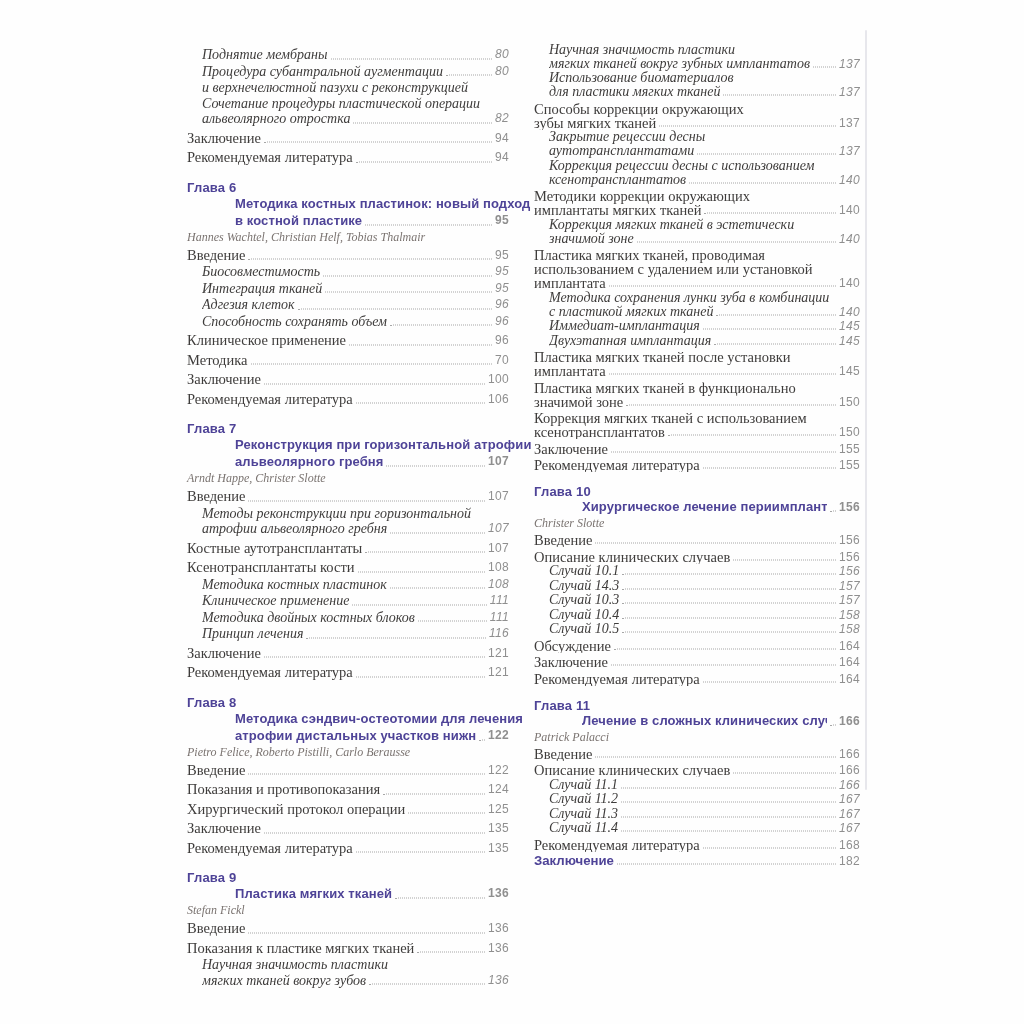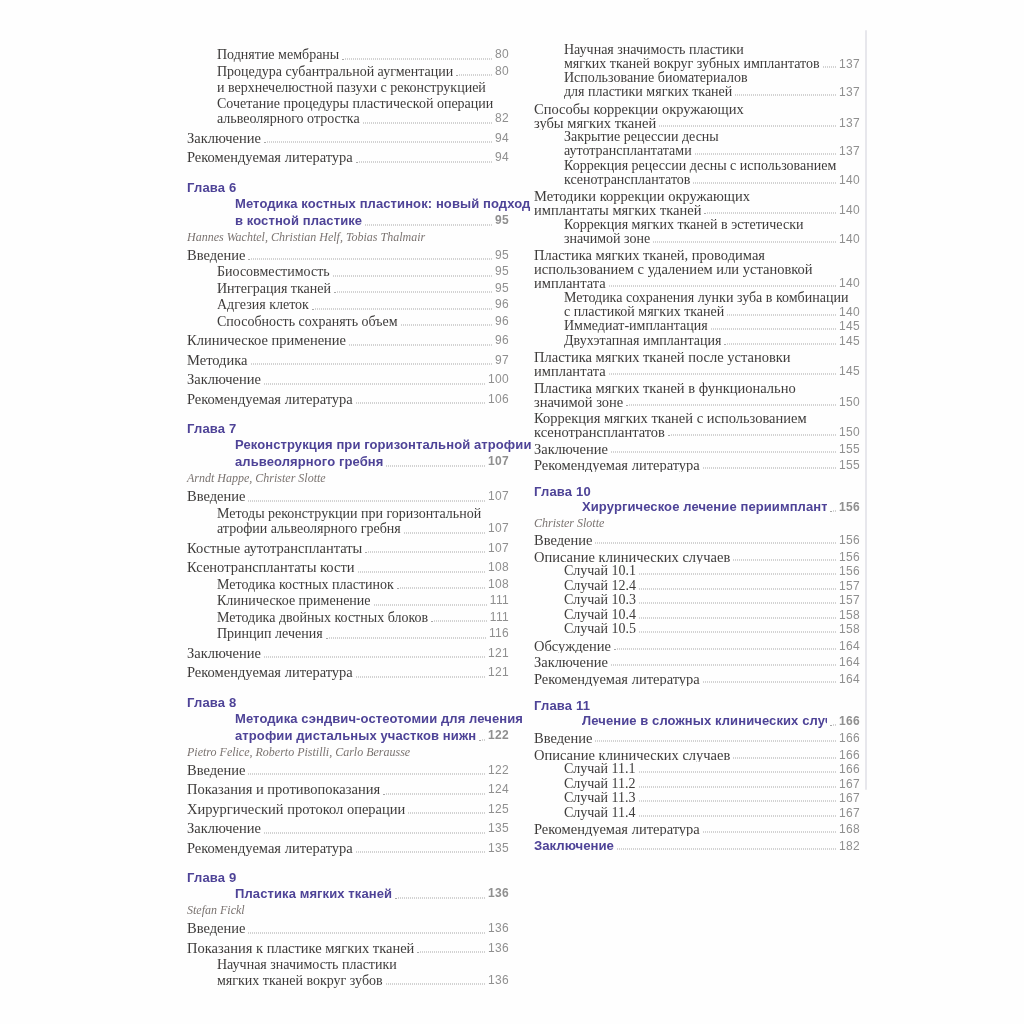--- a/index.html
+++ b/index.html
@@ -16,21 +16,21 @@
   }
   .col{position:absolute;width:322px;}
   .col-left{left:187px;top:46px;}
   .col-right{left:534px;top:42px;width:326px;}
 
   .entry{color:var(--body,#3e3c3b);font-size:14.5px;}
   .entry .line{line-height:15.5px;}
   .col.tight .entry .line{line-height:14px;}
   .entry.l1{margin-top:4px;}
   .col.tight .entry.l1{margin-top:2.5px;}
-  .entry.l2{margin-top:1px;margin-left:30px;font-size:14px;}
+  .entry.l2{margin-top:1px;margin-left:15px;font-style:italic;font-size:14px;}
   .col.tight .entry.l2{margin-top:0.5px;}
   .entry.gap-lg{margin-top:16px;}
 
   .line.leader{display:flex;align-items:flex-end;}
   .txt{white-space:nowrap;flex-shrink:1;overflow:hidden;}
   .dots{
     flex:1 1 6px;min-width:6px;margin:0 3px 0 3px;
     border-bottom:1.6px dotted var(--leader,#a6a6a6);
     transform:translateY(-3.5px);
   }
@@ -158,21 +158,21 @@
         <div class="line leader">
           <span class="txt">Клиническое применение</span>
           <span class="dots"></span>
           <span class="pg">96</span>
         </div>
       </div>
       <div class="entry l1">
         <div class="line leader">
           <span class="txt">Методика</span>
           <span class="dots"></span>
-          <span class="pg">97</span>
+          <span class="pg">70</span>
         </div>
       </div>
       <div class="entry l1">
         <div class="line leader">
           <span class="txt">Заключение</span>
           <span class="dots"></span>
           <span class="pg">100</span>
         </div>
       </div>
       <div class="entry l1">
@@ -499,21 +499,21 @@
       </div>
       <div class="entry l2">
         <div class="line leader">
           <span class="txt">Случай 10.1</span>
           <span class="dots"></span>
           <span class="pg">156</span>
         </div>
       </div>
       <div class="entry l2">
         <div class="line leader">
-          <span class="txt">Случай 12.4</span>
+          <span class="txt">Случай 14.3</span>
           <span class="dots"></span>
           <span class="pg">157</span>
         </div>
       </div>
       <div class="entry l2">
         <div class="line leader">
           <span class="txt">Случай 10.3</span>
           <span class="dots"></span>
           <span class="pg">157</span>
         </div>
@@ -555,20 +555,21 @@
       </div>
       <div class="chapter">
         <div class="ch-label">Глава 11</div>
         <div class="ch-title">
           <div class="line leader">
             <span class="txt">Лечение в сложных клинических случаях</span>
             <span class="dots"></span>
             <span class="pg">166</span>
           </div>
         </div>
+        <div class="authors">Patrick Palacci</div>
       </div>
       <div class="entry l1">
         <div class="line leader">
           <span class="txt">Введение</span>
           <span class="dots"></span>
           <span class="pg">166</span>
         </div>
       </div>
       <div class="entry l1">
         <div class="line leader">

